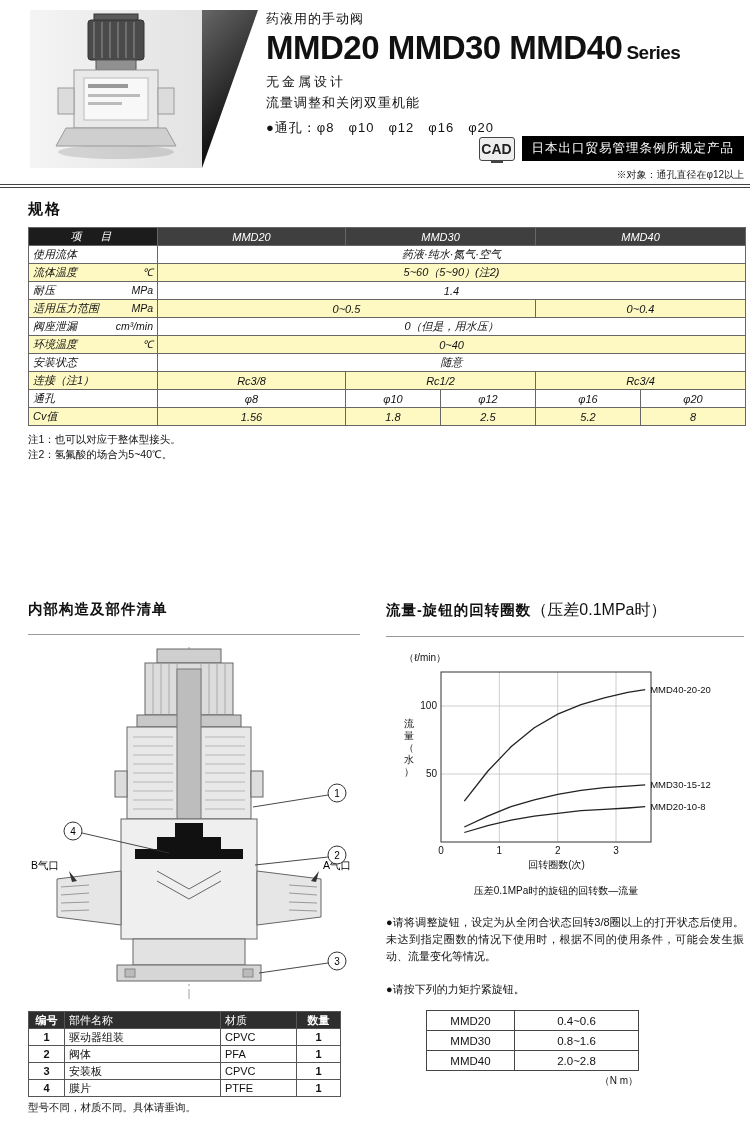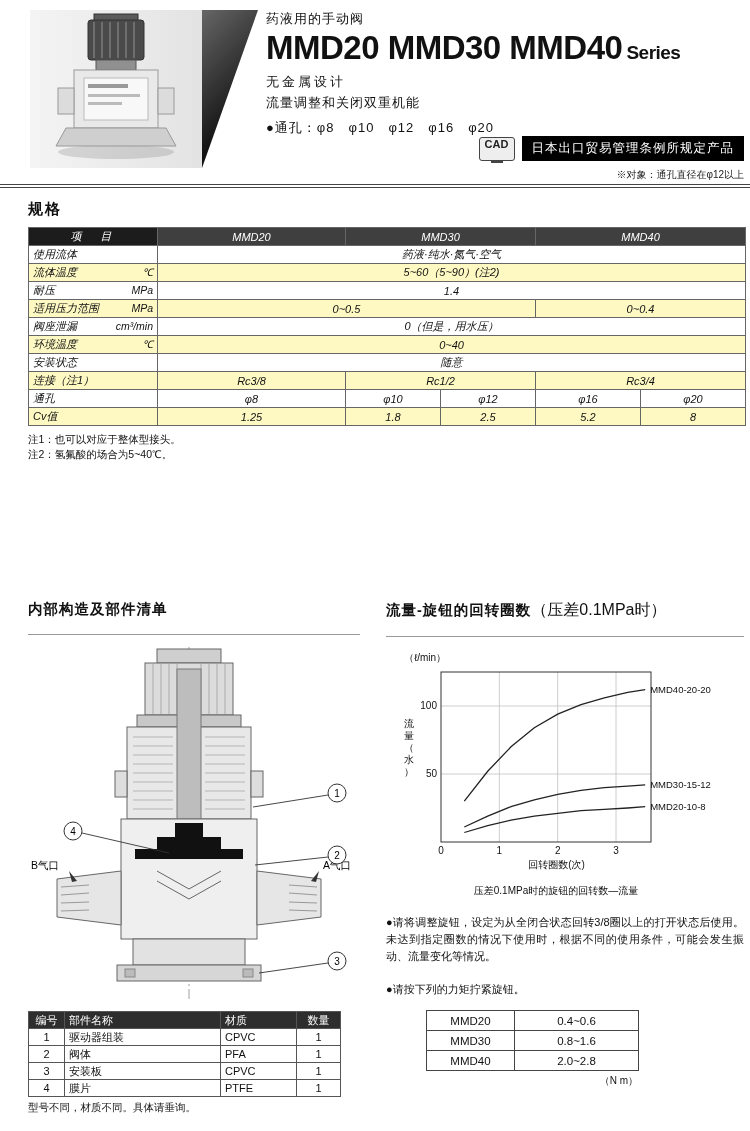--- a/index.html
+++ b/index.html
@@ -15,22 +15,22 @@
            clip-path:polygon(0 0,100% 0,0 100%); }
   .head-text { position:absolute; left:266px; top:10px; width:478px; height:168px; }
   .h-sub   { font-size:13px; letter-spacing:1px; }
   .h-title { font-size:33px; font-weight:bold; line-height:1.08; margin-top:2px; letter-spacing:-0.5px; white-space:nowrap; }
   .h-title .suffix { font-size:19px; font-weight:bold; margin-left:4px; }
   .h-feat1 { font-size:13px; letter-spacing:3px; margin-top:7px; }
   .h-feat2 { font-size:13px; letter-spacing:1px; margin-top:3px; }
   .h-ports { font-size:13px; margin-top:7px; letter-spacing:1px; }
   .badge-row { position:absolute; right:0; top:126px; display:flex; align-items:center; gap:7px; }
   .cad-icon { width:36px; height:24px; border:1px solid #444; border-radius:3px; background:#eee;
-              display:flex; align-items:flex-start; justify-content:center;
-              font-size:11px; font-weight:bold; color:#222; position:relative; }
+              display:flex; align-items:center; justify-content:center;
+              font-size:14px; font-weight:bold; color:#222; position:relative; }
   .cad-icon::after { content:""; position:absolute; bottom:-3px; left:11px; width:12px; height:3px; background:#444; }
   .badge { background:#000; color:#fff; font-size:12.5px; letter-spacing:1px; padding:4px 10px; }
   .badge-note { position:absolute; right:0; top:158px; font-size:10px; color:#222; }
   .header-rule { position:absolute; left:0; top:184px; width:750px; height:4px;
                  border-top:1px solid #444; border-bottom:1px solid #444; }
 
   
   .spec-sec { position:absolute; left:28px; top:200px; width:717px; }
   .sec-title { font-size:15px; font-weight:bold; letter-spacing:2px; }
   table.spec { border-collapse:collapse; width:717px; font-size:11px; margin-top:8px; table-layout:fixed; }
@@ -50,21 +50,21 @@
   .col-head { font-size:14.5px; font-weight:bold; letter-spacing:1px; padding-bottom:15px; border-bottom:1px solid #999; }
   .col-head .small { font-size:16px; font-weight:normal; letter-spacing:0; }
 
   svg.diagram { display:block; margin:8px auto 6px auto; }
   svg text { font-family:"Liberation Sans", sans-serif; }
   .callout-num { font-size:10px; }
   .portlab { font-size:10.5px; }
 
   table.parts { border-collapse:collapse; width:312px; font-size:11px; table-layout:fixed; }
   table.parts th { background:#2e2e2e; color:#fff; font-weight:normal; border:1px solid #555; height:17px; padding:0 4px; text-align:left; }
-  table.parts th.c, table.parts td.c { text-align:center; }
+  table.parts th.c, table.parts td.c { text-align:center;font-weight:bold; }
   table.parts td { border:1px solid #555; height:17px; padding:0 4px; }
   .parts-note { font-size:10.5px; margin-top:4px; }
 
   svg.chart { display:block; margin-top:10px; }
   .tick { font-size:10px; fill:#111; }
   .slab { font-size:9.5px; fill:#111; }
   .chart-caption { font-size:10px; text-align:center; width:280px; margin:2px 0 0 30px; }
   .bullet { font-size:11px; line-height:1.55; text-align:justify; margin-top:16px; }
   table.torque { border-collapse:collapse; font-size:11.5px; margin:12px 0 0 40px; }
   table.torque td { border:1px solid #444; height:20px; text-align:center; }
@@ -225,21 +225,21 @@
         <td class="val">φ16</td>
         <td class="val">φ20</td>
       </tr>
       <tr class="alt">
         <td class="lbl">
               <div class="lblwrap">
                 <span>Cv值</span>
                 <span class="unit"></span>
               </div>
             </td>
-        <td class="val">1.25</td>
+        <td class="val">1.56</td>
         <td class="val">1.8</td>
         <td class="val">2.5</td>
         <td class="val">5.2</td>
         <td class="val">8</td>
       </tr>
     </tbody>
       </table>
     <div class="spec-notes">
       <div>注1：也可以对应于整体型接头。</div>
       <div>注2：氢氟酸的场合为5~40℃。</div>

